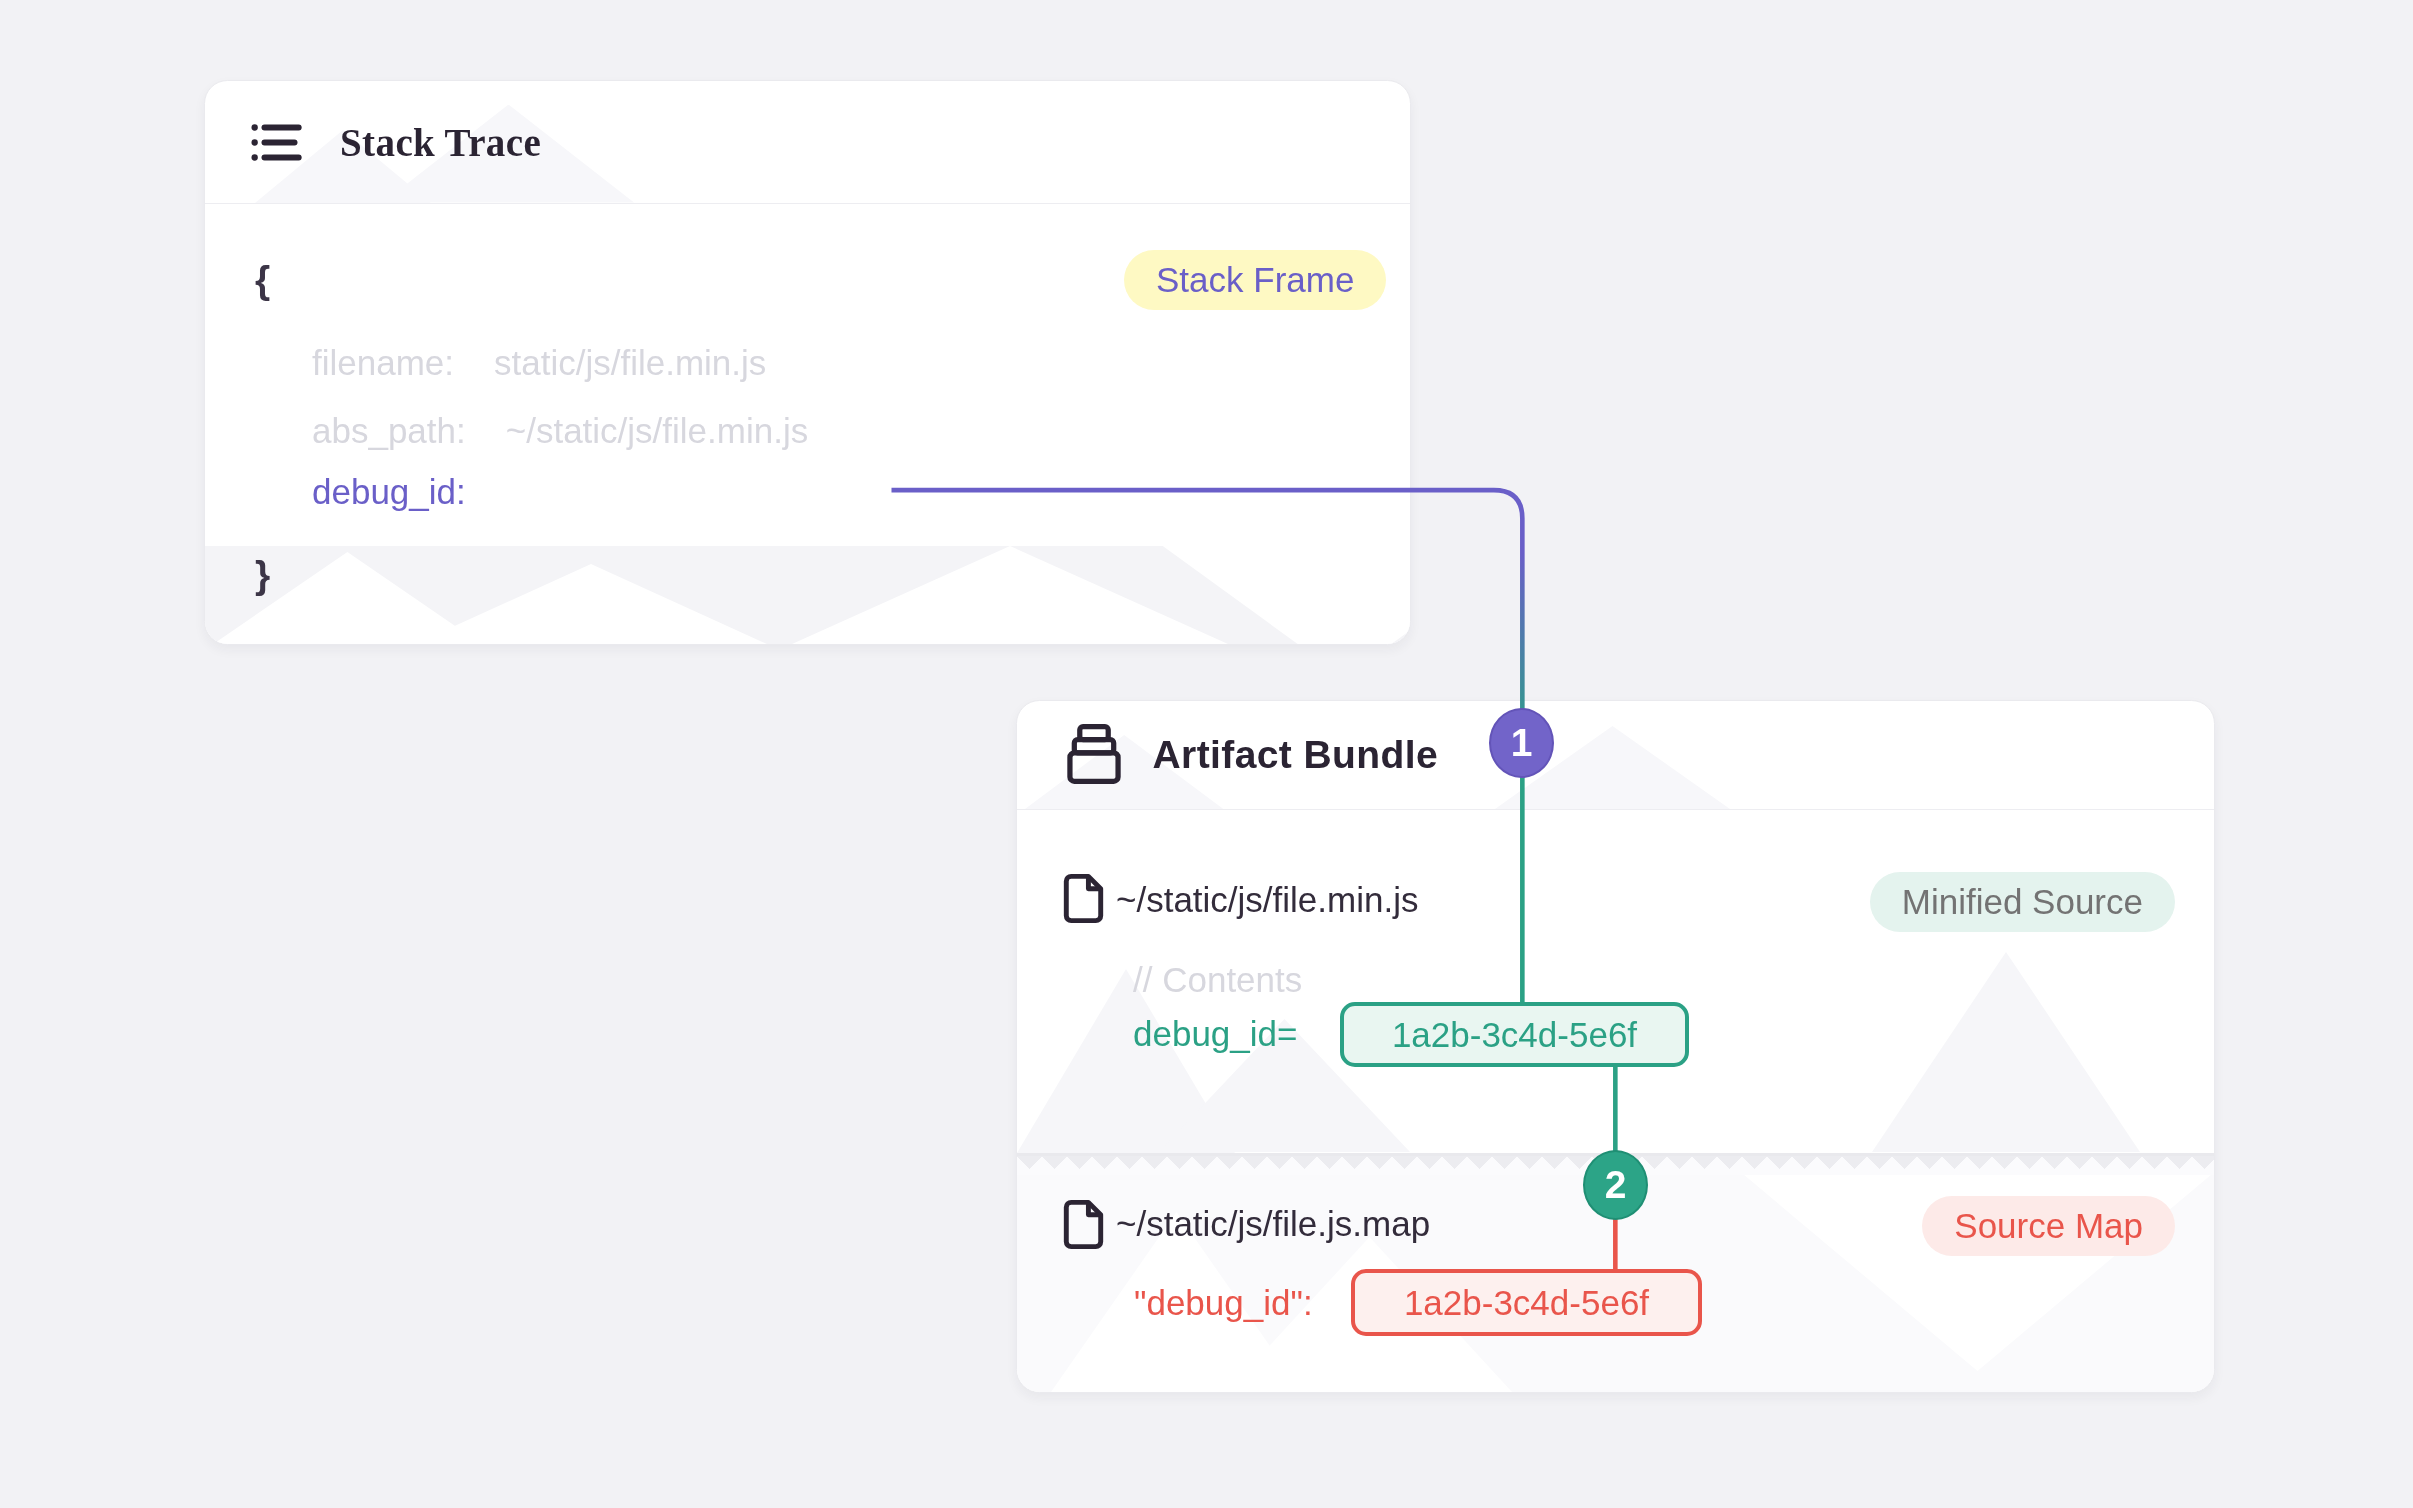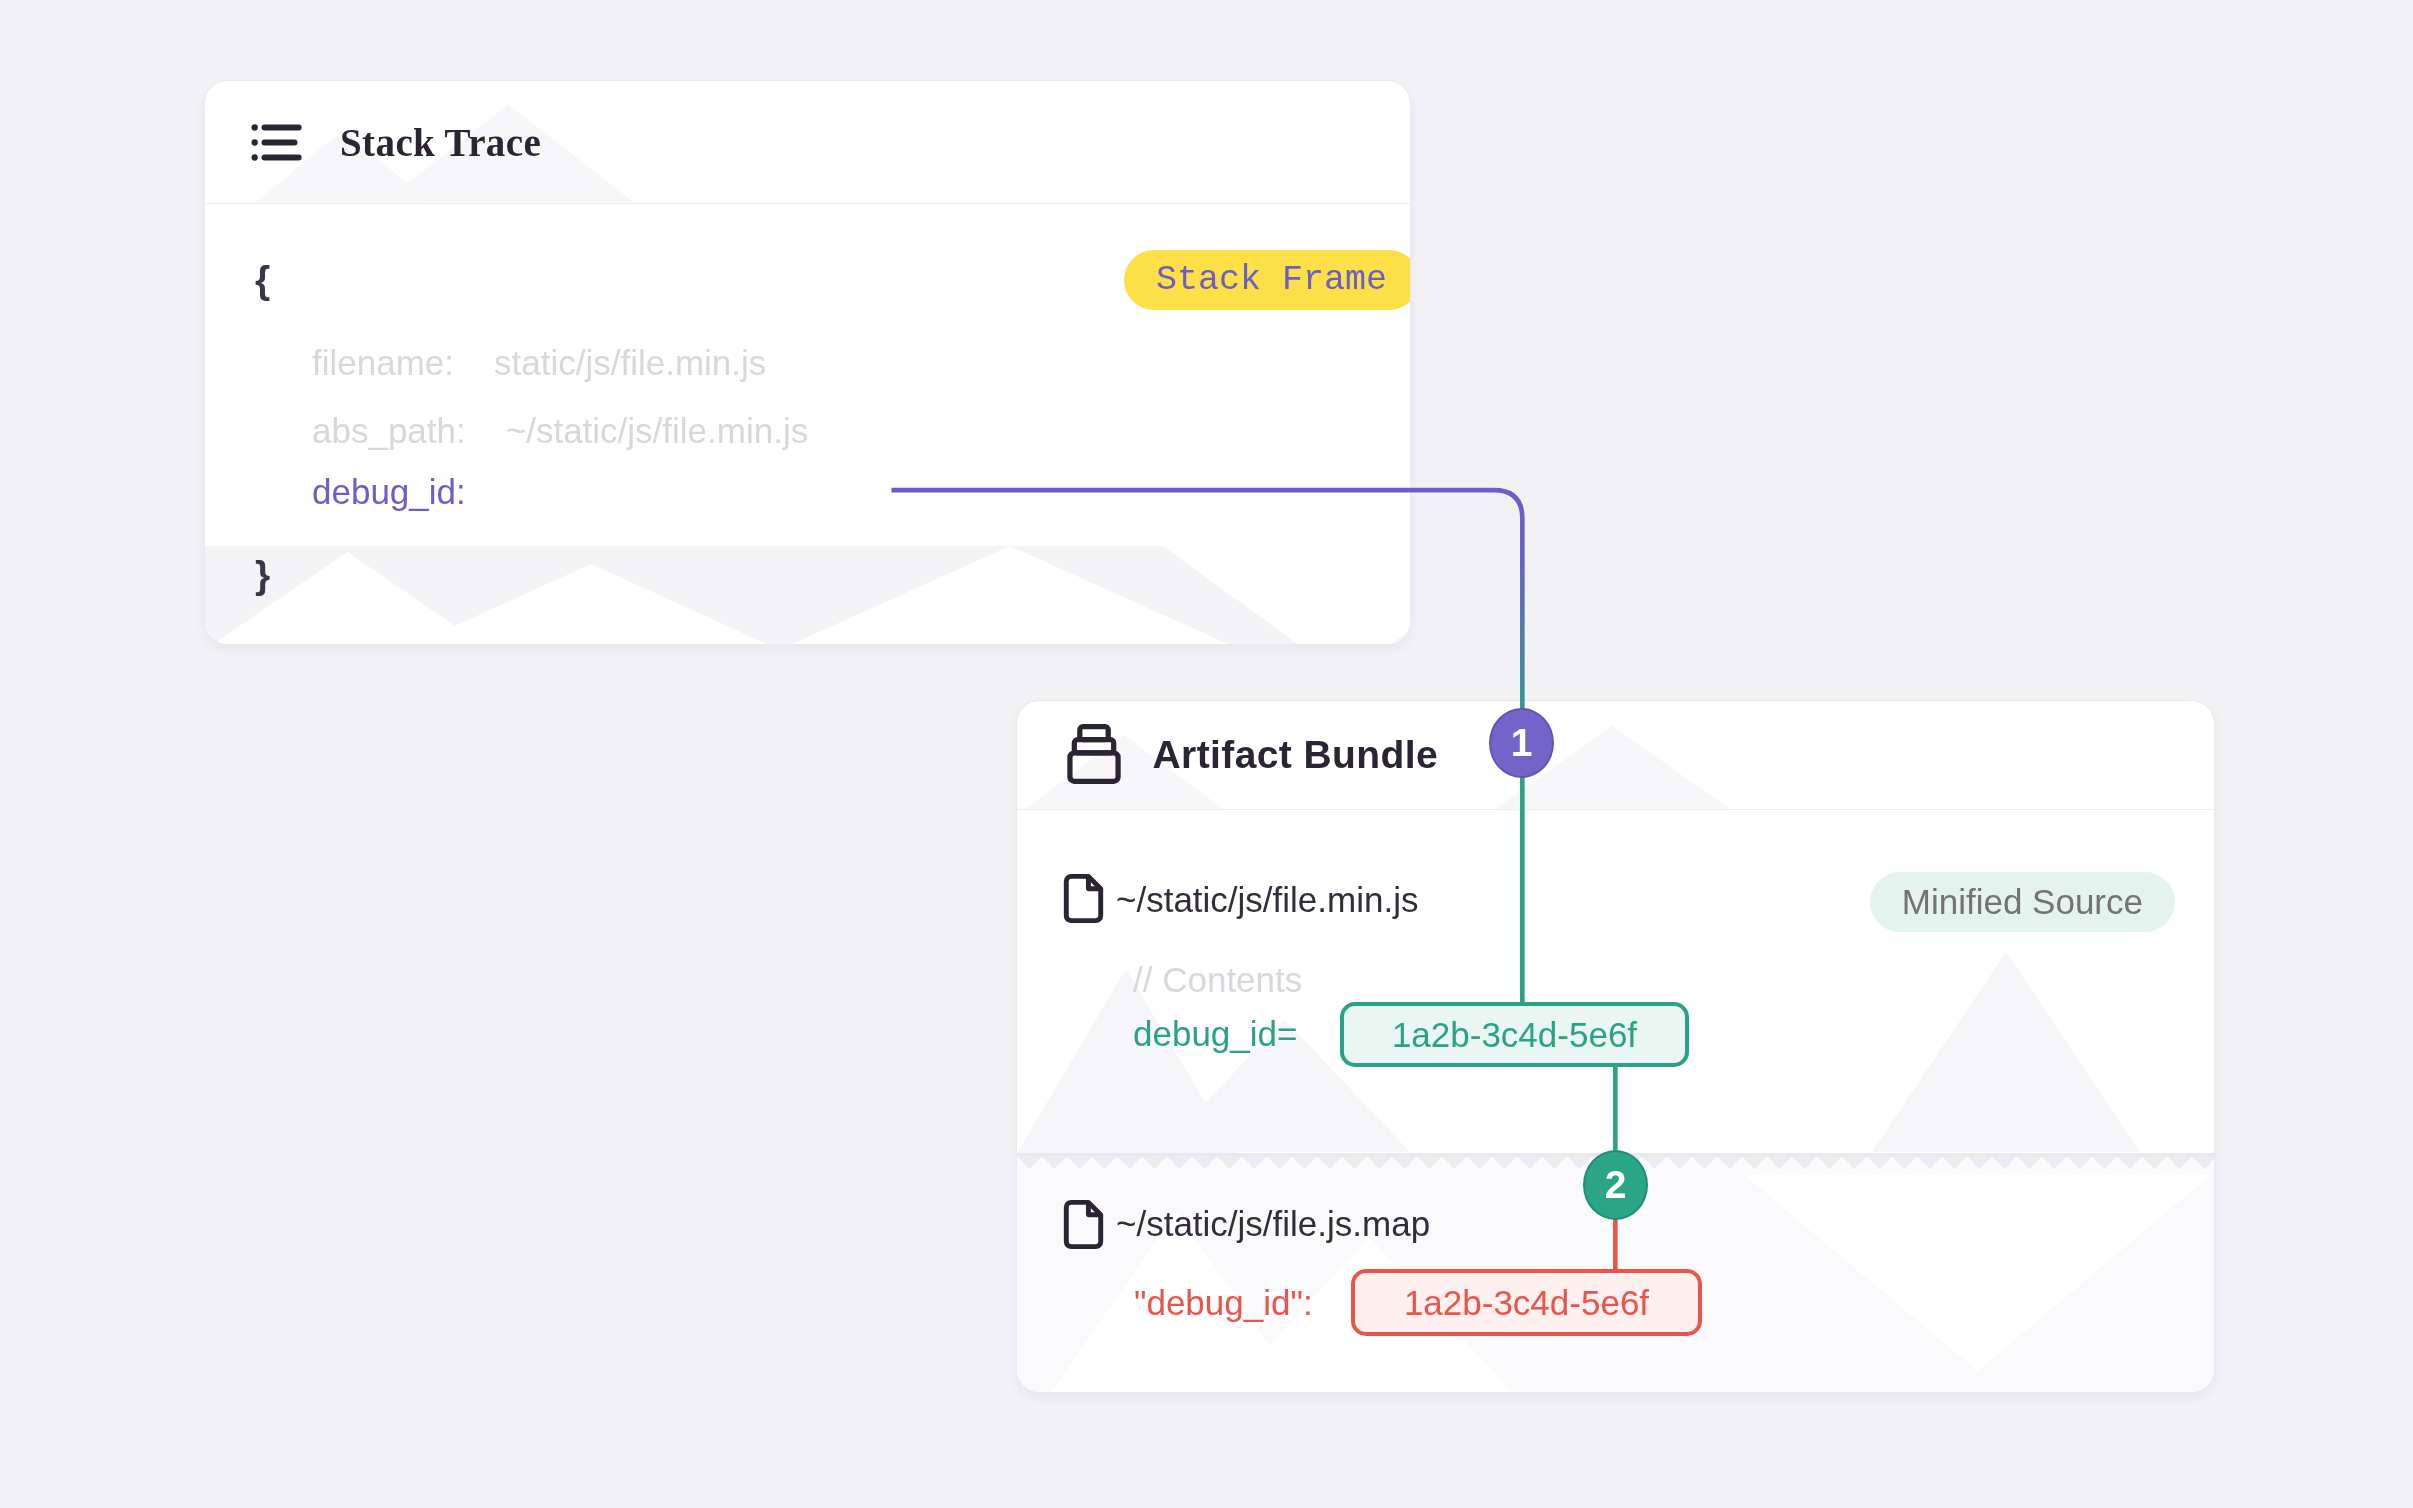--- a/index.html
+++ b/index.html
@@ -55,21 +55,21 @@
   }
   .chip-purple{border:4.2px solid #6a5fc8;background:#f7f7fd;color:#6a5fc8;}
   .chip-teal{border:4.2px solid #2ba185;background:#e9f6f1;color:#2ba185;}
   .chip-red{border:4.2px solid #e9554b;background:#fdf0ee;color:#e9554b;}
 
   .pill{
     position:absolute;display:flex;align-items:center;
     height:60px;padding:0 32px;border-radius:30px;
     font-size:35px;transform:translateY(-50%);white-space:nowrap;
   }
-  .pill-purple{background:#fde047;color:#6a5fc8;font-family:Liberation Mono, monospace;}
+  .pill-purple{background:#fef9c3;color:#6a5fc8;}
   .pill-teal{background:#e4f3ee;color:#737373;}
   .pill-red{background:#fdeae8;color:#e9554b;}
 
   .bottom-strip{
     position:absolute;left:0;right:0;bottom:0;height:98px;background:#f4f4f7;
   }
   .bottom-strip .tri{background:#ffffff;bottom:0;position:absolute;}
 
   
   #bundleCard{left:1016px;top:700px;width:1197px;height:691px;}
@@ -186,20 +186,21 @@
     <div class="zigzag">
       <div class="rule"></div>
       <div class="teeth"></div>
     </div>
 
     <svg class="file-icon" style="left:37px;top:494px;" width="59" height="59" viewBox="0 0 24 24" fill="none">
       <path d="M14 3H7a2 2 0 0 0-2 2v14a2 2 0 0 0 2 2h10a2 2 0 0 0 2-2V8z" stroke="#2b2433" stroke-width="2" stroke-linejoin="round"></path>
       <path d="M14 3v5h5" stroke="#2b2433" stroke-width="2" stroke-linejoin="round"></path>
     </svg>
     <div class="code-line dark-path" style="left:99px;top:523px;">~/static/js/file.js.map</div>
+    <div class="pill pill-red" style="right:39px;top:525px;">Source Map</div>
 
     <div class="code-line red-text" style="left:117px;top:602px;">"debug_id":</div>
     <div class="chip chip-red" style="left:334px;top:568px;width:351px;height:67px;">
       <span>1a2b-3c4d-5e6f</span>
     </div>
   </section>
 
   <svg id="wires" width="2413" height="1508" viewBox="0 0 2880 1800">
     <defs>
       <linearGradient id="g1" gradientUnits="userSpaceOnUse" x1="0" y1="585" x2="0" y2="940">

